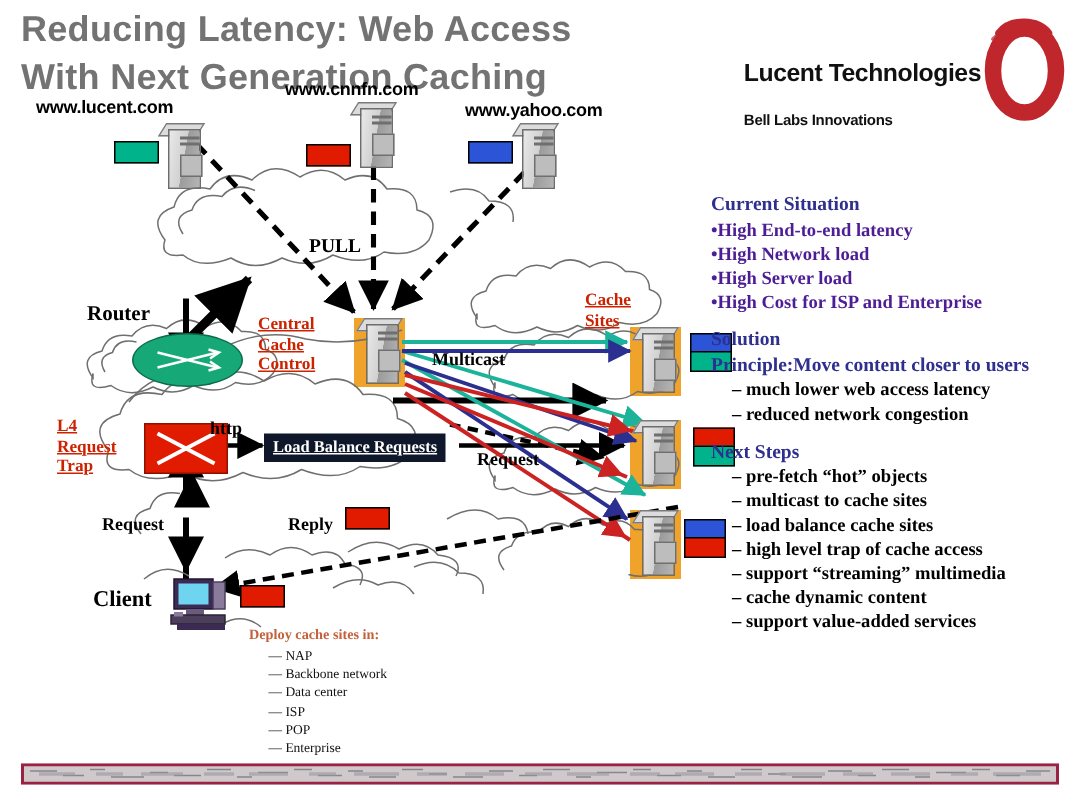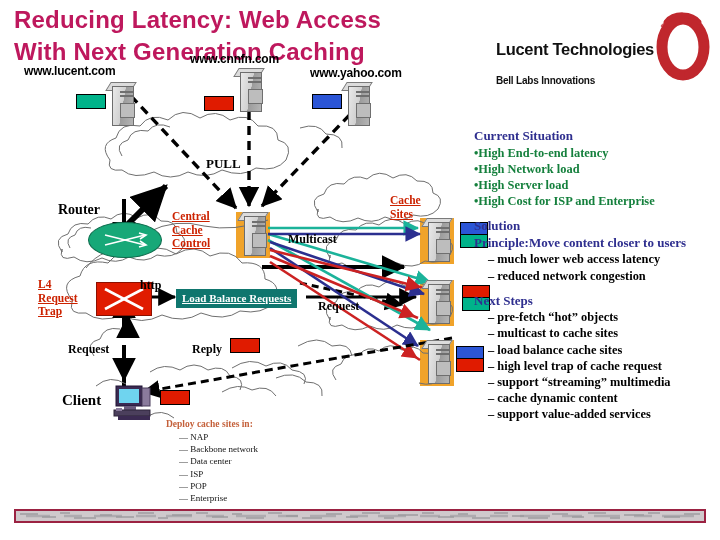--- a/index.html
+++ b/index.html
@@ -7,21 +7,21 @@
     width:720px;height:540px;overflow:hidden;background:#ffffff;
     font-family:"Liberation Serif", serif;position:relative;
   }
   .slide{position:absolute;inset:0;}
 
   
   .title{
     position:absolute;left:14px;top:4px;width:430px;
     font-family:"Liberation Sans", sans-serif;
     font-weight:bold;font-size:24px;line-height:1.32;
-    color:#be185d;letter-spacing:0.2px;
+    color:#737373;letter-spacing:0.2px;
   }
   .title .l2{display:block;}
 
   
   .logo{position:absolute;left:512px;top:34px;width:200px;height:60px;}
   .logo .txt{
     position:absolute;right:58px;top:6px;
     font-family:"Liberation Sans", sans-serif;
   }
   .logo .lt{font-size:16.5px;font-weight:bold;color:#111;letter-spacing:-0.3px;white-space:nowrap;}
@@ -65,29 +65,29 @@
   
   .router{
     position:absolute;width:72px;height:34px;border-radius:50%;
     background:#17a878;border:1px solid #0d6b4c;
   }
   
   .l4box{position:absolute;width:54px;height:32px;background:#e01b00;border:1px solid #8d1000;}
 
   
   .lbbox{
-    position:absolute;background:#0f766e;color:#fff;font-weight:bold;
+    position:absolute;background:#0f172a;color:#fff;font-weight:bold;
     font-size:11px;text-decoration:underline;text-align:center;
     padding:3px 6px 4px;white-space:nowrap;
   }
 
   
   .rcol{position:absolute;left:474px;top:128px;width:244px;}
   .head{color:#2f2f8f;font-weight:bold;font-size:13px;line-height:1.28;}
-  .bul{color:#15803d;font-weight:bold;font-size:12.4px;line-height:1.30;white-space:nowrap;}
+  .bul{color:#4c1d95;font-weight:bold;font-size:12.4px;line-height:1.30;white-space:nowrap;}
   .sub{color:#000;font-weight:bold;font-size:12.4px;line-height:1.30;padding-left:14px;white-space:nowrap;}
   .gap{height:9px;}
 
   
   .deploy{position:absolute;left:166px;top:418px;}
   .deploy .dh{color:#c4603a;font-weight:bold;font-size:9.5px;line-height:1.35;}
   .deploy .di{color:#111;font-weight:normal;font-size:9px;line-height:1.36;padding-left:13px;}
 
   
   .footer{
@@ -401,21 +401,21 @@
       <div class="sub">– reduced network congestion</div>
     </div>
 
     <div class="gap"></div>
 
     <div>
       <div class="head">Next Steps</div>
       <div class="sub">– pre-fetch “hot” objects</div>
       <div class="sub">– multicast to cache sites</div>
       <div class="sub">– load balance cache sites</div>
-      <div class="sub">– high level trap of cache request</div>
+      <div class="sub">– high level trap of cache access</div>
       <div class="sub">– support “streaming” multimedia</div>
       <div class="sub"> – cache dynamic content</div>
       <div class="sub"> – support value-added services</div>
     </div>
   </div>
 
   <div class="footer">
     <svg viewBox="0 0 688 10" preserveAspectRatio="none" style="width:100%;height:100%;display:block;">
       <rect width="688" height="10" fill="#cfc9cc"></rect>
       <g stroke="#7d7a80" stroke-width="1.1" fill="none" opacity="0.85">

